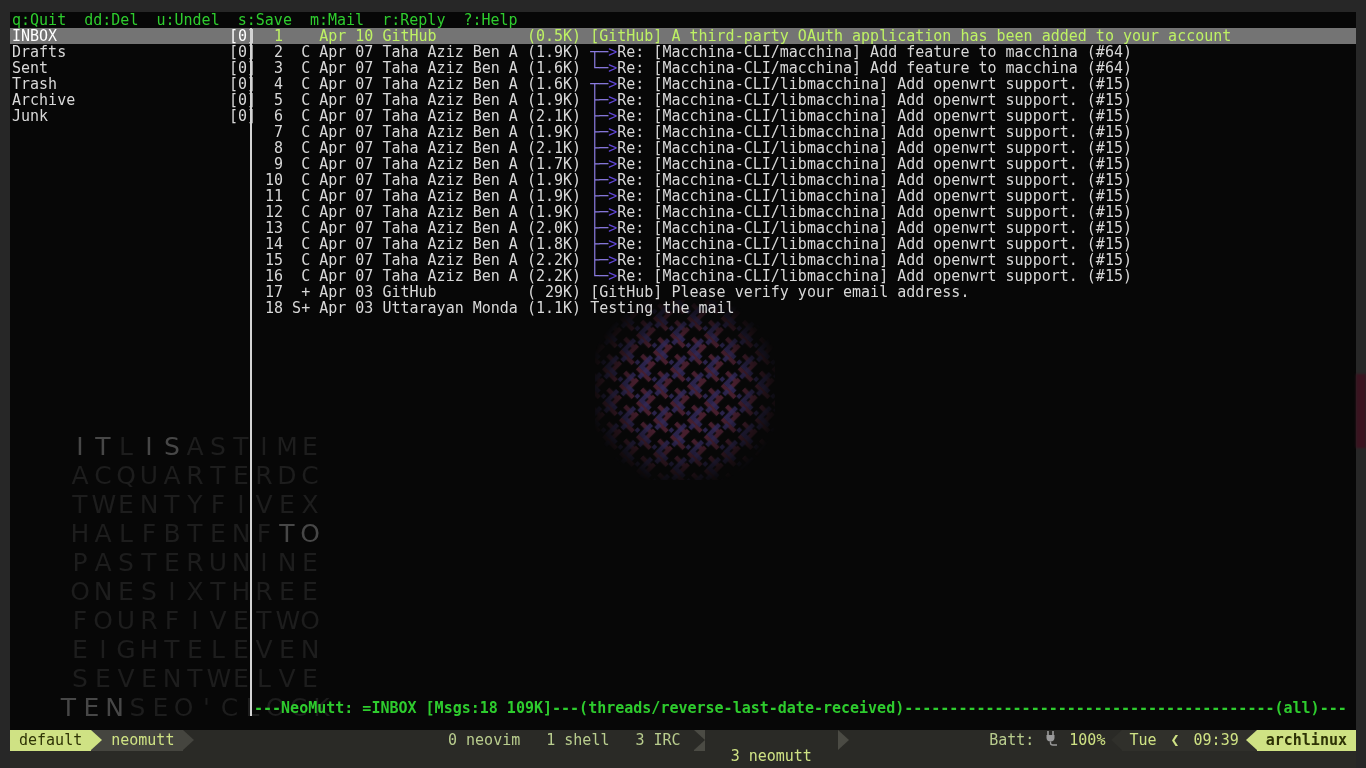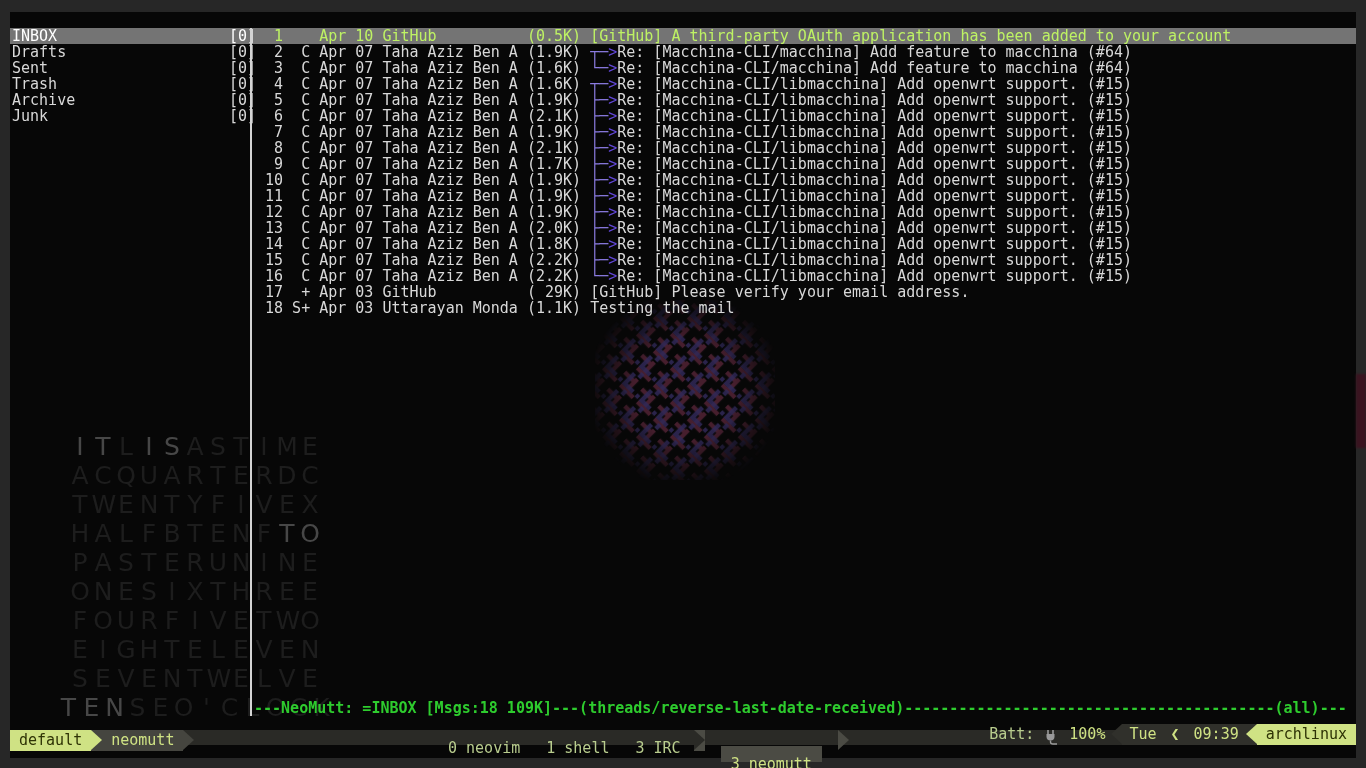--- a/index.html
+++ b/index.html
@@ -21,35 +21,35 @@
   .srow{height:16px;display:flex;justify-content:space-between;padding:0 5px 0 2px;box-sizing:border-box;}
   .srow.sel{background:var(--selbg);color:#fff;}
   .divider{position:absolute;left:240px;top:16px;width:2px;height:688px;background:var(--divider);z-index:2;}
   .emails{position:absolute;left:246px;top:16px;right:0;white-space:pre;z-index:2;}
   .erow{height:16px;overflow:hidden;}
   .erow.sel{background:var(--selbg);color:#bef264;}
   .tree{color:var(--purple);}
   .treearrow{color:var(--purpledeep);}
   .statusline{position:absolute;left:244px;top:688px;right:0;height:16px;color:var(--green);white-space:pre;overflow:hidden;z-index:2;font-weight:bold;}
   
-  .tmuxbar{position:absolute;left:10px;top:730px;width:1346px;height:15px;background:var(--barbg);
+  .tmuxbar{position:absolute;left:10px;top:730px;width:1346px;height:38px;background:var(--barbg);
     font-family:"DejaVu Sans Mono",monospace;font-size:15px;line-height:21px;color:var(--pale);
     display:flex;align-items:stretch;z-index:5;}
   .seg{display:inline-block;padding:0 9px;height:21px;}
   .seg.session{background:var(--lime);color:var(--darkonlime);}
   .seg.pane{background:var(--seg1);color:var(--lime);}
-  .seg.host{background:var(--lime);color:var(--darkonlime);font-weight:normal;}
+  .seg.host{background:var(--lime);color:var(--darkonlime);font-weight:bold;}
   .pl{position:relative;display:inline-block;width:11px;height:21px;flex:0 0 11px;}
   .pl i{position:absolute;top:0;width:0;height:0;border-top:10.5px solid transparent;border-bottom:10.5px solid transparent;}
   .pl.r i{left:0;border-left:11px solid transparent;}
   .pl.l i{right:0;border-right:11px solid transparent;}
   .twindows{position:absolute;left:425px;top:0;height:21px;display:flex;align-items:stretch;}
-  .twin{display:inline-block;padding:8px 10px;margin:0 3px;color:var(--pale);}
+  .twin{display:inline-block;padding:0 10px;margin:0 3px;color:var(--pale);}
   .twin.active{background:var(--seg2);color:var(--lime);margin:16px;}
-  .tright{margin-left:auto;display:flex;align-items:flex-end;}
+  .tright{margin-left:auto;display:flex;align-items:flex-start;}
   .blabel,.bpct{padding:0 6px;}
   .bpct{color:var(--lime);}
   .plug{display:inline-flex;align-items:center;padding:0 4px;}
   .rsec{background:var(--rightbg);display:inline-flex;align-items:stretch;color:var(--lime);}
   .rsec span{padding:0 7px;}
   .chev{color:var(--lime);padding:0 2px;}
 </style>
 </head>
 <body>
 
@@ -84,20 +84,21 @@
         <mask id="fm">
             <rect width="180" height="180" fill="url(#fade)"></rect>
           </mask>
       </defs>
       <g mask="url(#fm)">
         <rect width="180" height="180" fill="url(#kz1)"></rect>
         <rect width="180" height="180" fill="url(#kz2)" opacity="0.85"></rect>
       </g>
     </svg>
 
+    <div class="menubar"><span>q:Quit</span><span>dd:Del</span><span>u:Undel</span><span>s:Save</span><span>m:Mail</span><span>r:Reply</span><span>?:Help</span></div>
     <div class="sidebar">
         <div class="srow sel">
           <span>INBOX</span>
           <span>[0]</span>
         </div>
         <div class="srow">
           <span>Drafts</span>
           <span>[0]</span>
         </div>
         <div class="srow">

